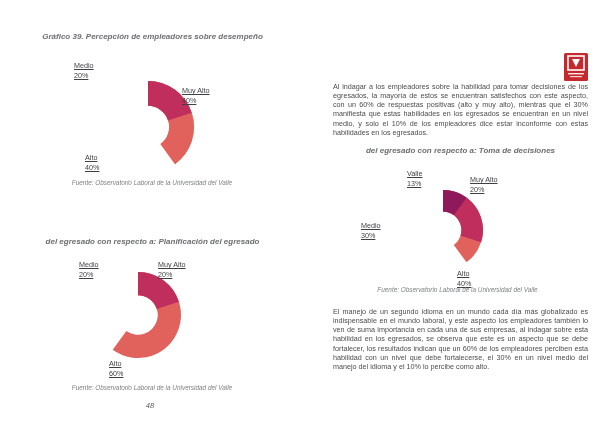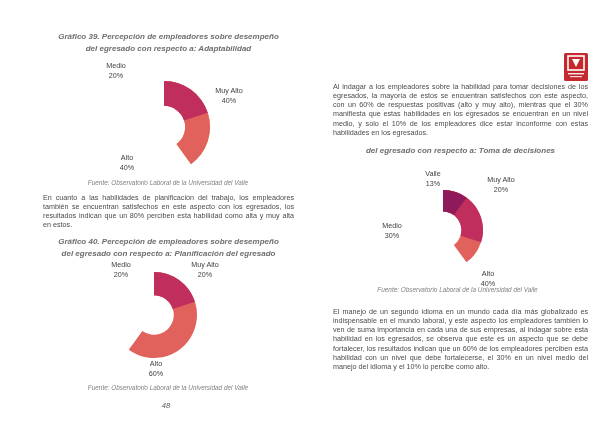--- a/index.html
+++ b/index.html
@@ -13,34 +13,33 @@
     font-style:italic;font-weight:bold;font-size:8px;line-height:1.45;
     color:#6d6e71;text-align:center;
   }
   .para{
     font-size:7.2px;line-height:1.27;color:#4b4b4d;text-align:justify;
   }
   .fuente{
     font-style:italic;font-size:6.4px;color:#7d7f83;text-align:center;white-space:nowrap;
   }
   .plabel{
-    font-size:7.2px;line-height:1.4;color:#3f4042;text-align:center;
+    font-size:7.2px;line-height:1.4;color:#3f4042;text-align:left;text-decoration:underline;
   }
   .plabel div{white-space:nowrap;}
   .pagenum{font-size:7.6px;color:#58595b;text-align:center;font-style:italic;}
   .donut svg{display:block;width:100%;height:100%;}
 </style>
 </head>
 <body>
 
-<div class="page" style="left:16px;">
+<div class="page" style="left:0;">
 
   <div class="abs chart-title" style="left:30px;top:31px;width:245px;">
     <div>Gráfico 39. Percepción de empleadores sobre desempeño</div>
-    <div>del egresado con respecto a: Adaptabilidad</div>
   </div>
 
   <div class="abs donut" style="left:102px;top:81px;width:92px;height:92px;">
       <svg viewBox="0 0 100 100">
         <path d="M50.00,0.00A50,50 0 0 1 79.39,90.45L63.52,68.61A23,23 0 0 0 50.00,27.00Z" fill="#f5995b"></path>
         <path d="M50.00,0.00A50,50 0 0 1 79.39,90.45L63.52,68.61A23,23 0 0 0 50.00,27.00Z" fill="#e1625c"></path>
         <path d="M50.00,0.00A50,50 0 0 1 97.55,34.55L71.87,42.89A23,23 0 0 0 50.00,27.00Z" fill="#bf2e5d"></path>
       </svg>
     </div>
 
@@ -52,24 +51,22 @@
     <div>Muy Alto</div>
     <div>40%</div>
   </div>
   <div class="abs plabel" style="left:85px;top:153px;width:52px;">
     <div>Alto</div>
     <div>40%</div>
   </div>
 
   <div class="abs fuente" style="left:28px;top:179px;width:248px;">Fuente: Observatorio Laboral de la Universidad del Valle</div>
 
-  <div class="abs para" style="left:27px;top:193px;width:251px;">En cuanto a las habilidades de planificación del trabajo, los emplea­dores también se encuentran satisfechos en este aspecto con los egresados, los resultados indican que un 80% perciben esta habilidad como alta y muy alta en estos.</div>
 
   <div class="abs chart-title" style="left:30px;top:236px;width:245px;">
-    <div>Gráfico 40. Percepción de empleadores sobre desempeño</div>
     <div>del egresado con respecto a: Planificación del egresado</div>
   </div>
 
   <div class="abs donut" style="left:95px;top:272px;width:86px;height:86px;">
       <svg viewBox="0 0 100 100">
         <path d="M50.00,0.00A50,50 0 0 1 97.55,34.55L71.87,42.89A23,23 0 0 0 50.00,27.00Z" fill="#f5995b"></path>
         <path d="M50.00,0.00A50,50 0 1 1 20.61,90.45L36.48,68.61A23,23 0 1 0 50.00,27.00Z" fill="#e1625c"></path>
         <path d="M50.00,0.00A50,50 0 0 1 97.55,34.55L71.87,42.89A23,23 0 0 0 50.00,27.00Z" fill="#bf2e5d"></path>
       </svg>
     </div>

